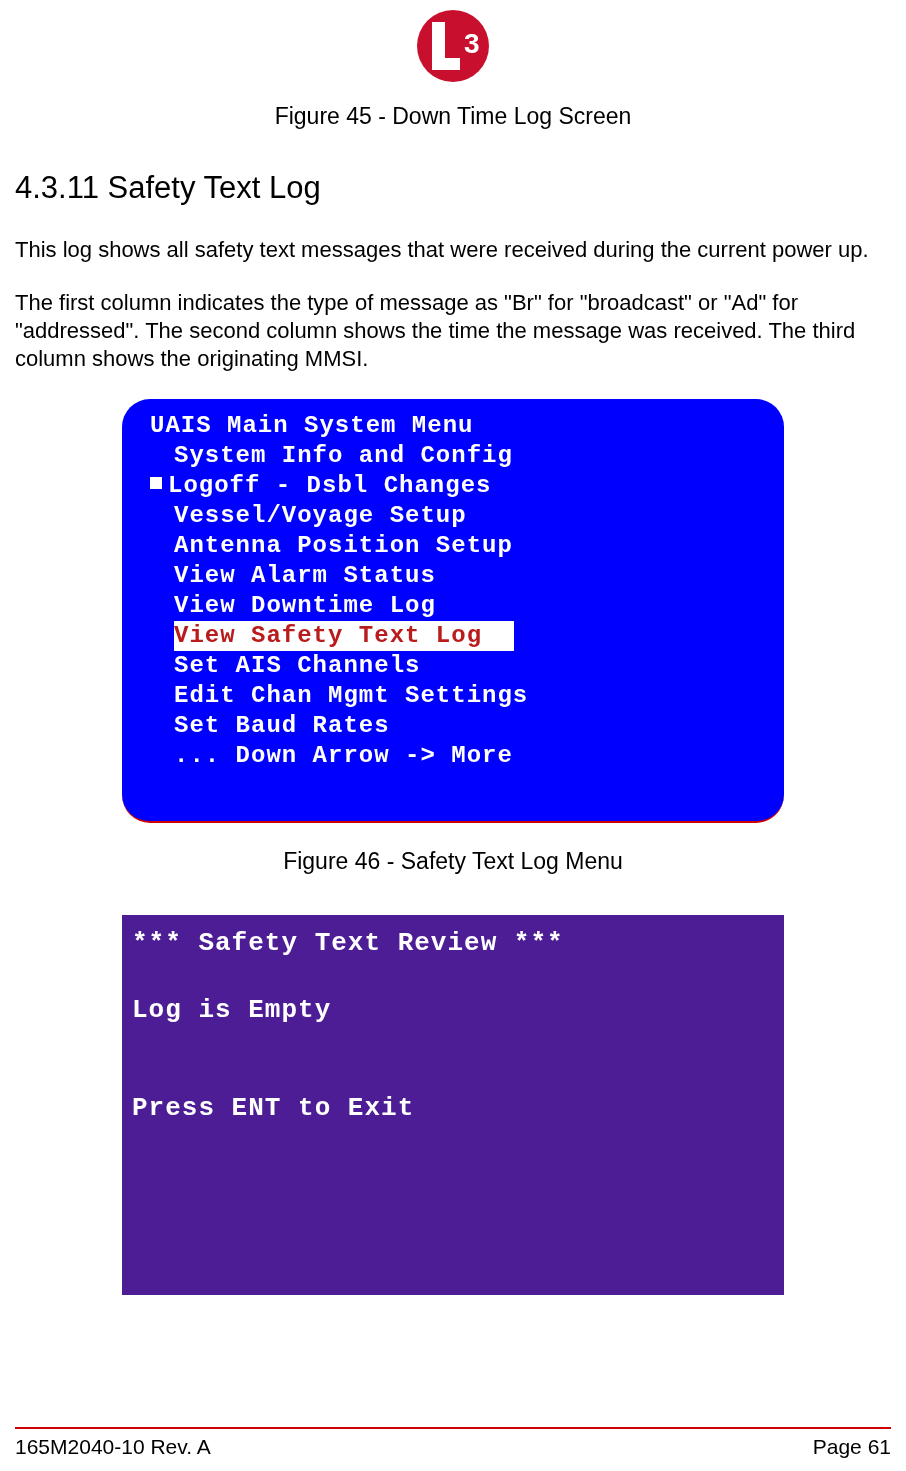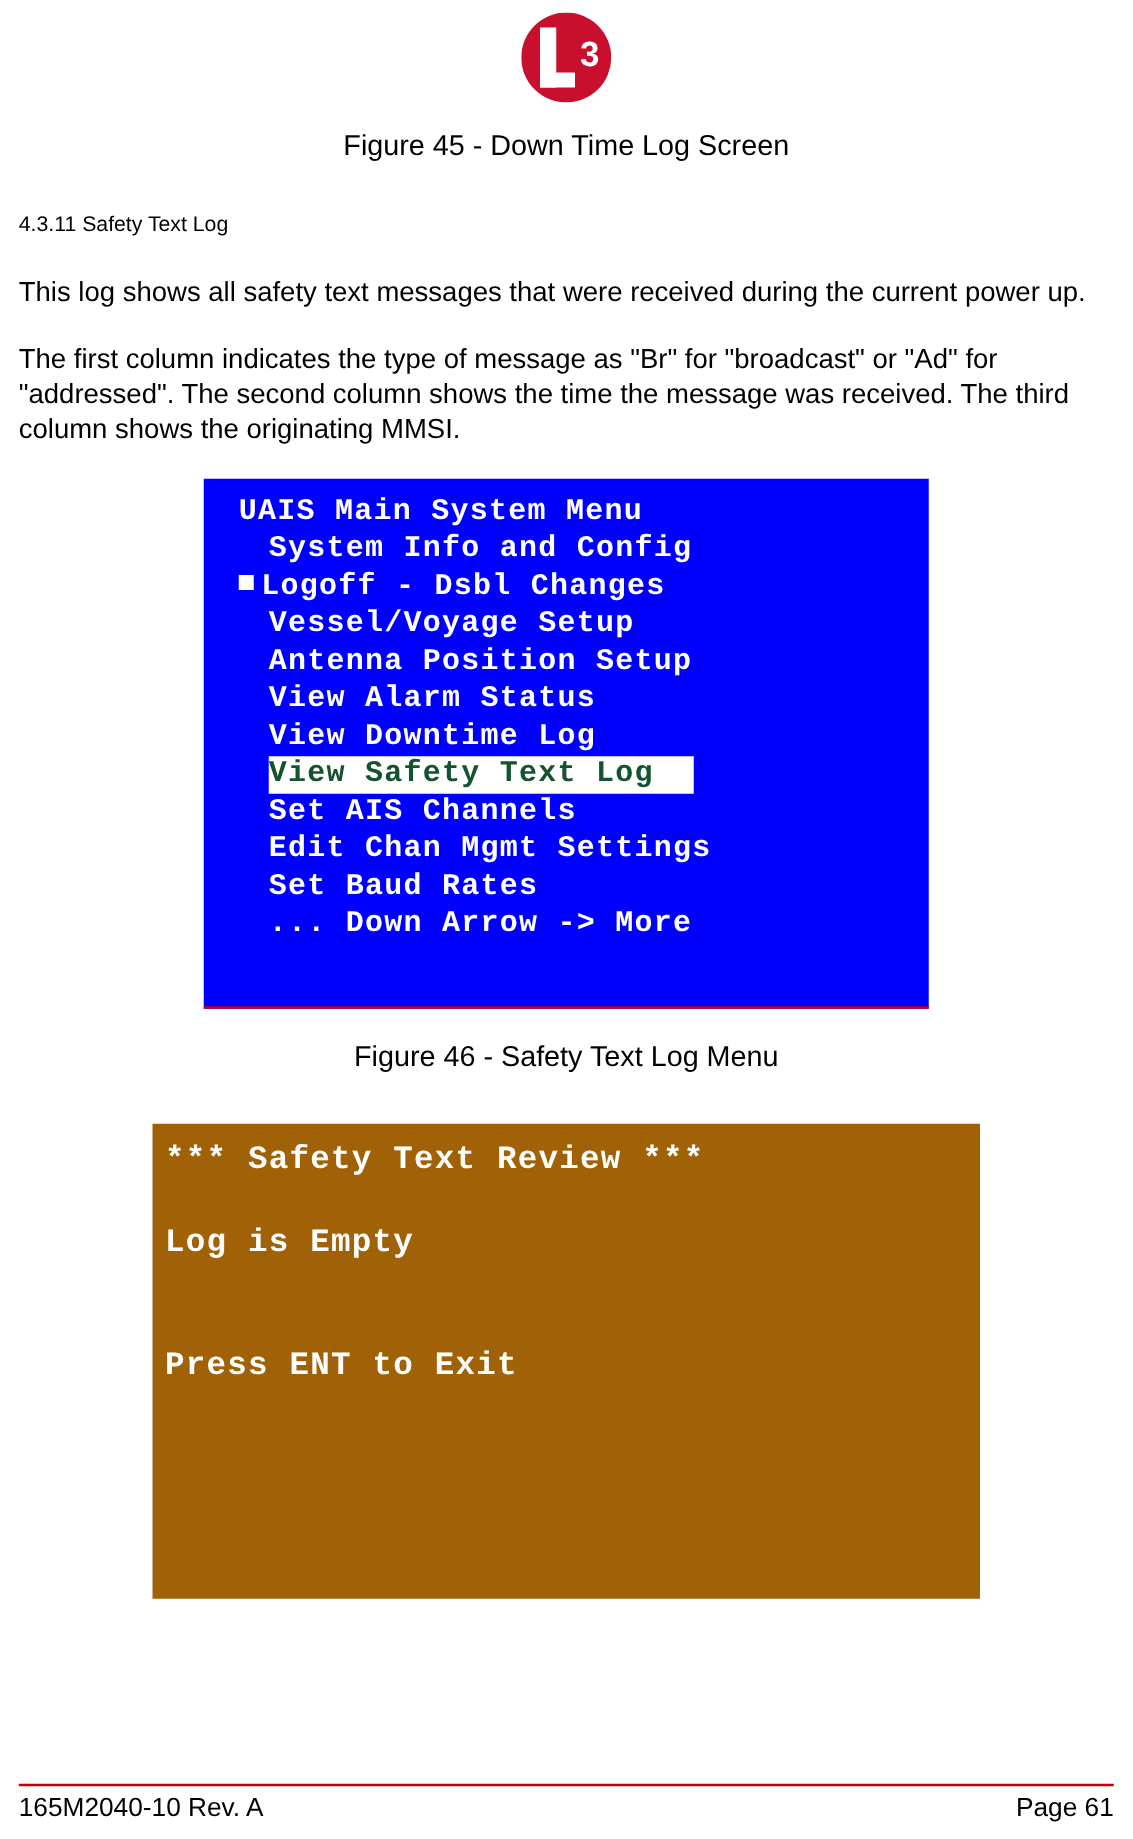--- a/index.html
+++ b/index.html
@@ -22,69 +22,70 @@
       width: 72px;
       height: 72px;
       position: relative;
     }
     .figure-caption {
       text-align: center;
       font-size: 23px;
       margin-bottom: 40px;
     }
     .section-heading {
-      font-size: 17px;
+      font-size: 31px;
       margin-bottom: 30px;
       margin-top: 16px;
     }
     .body-text {
       font-size: 22px;
       line-height: 1.28;
       margin-bottom: 25px;
     }
     .screen {
       background: #0000ff;
-      width: 580px;
+      width: 662px;
       margin: 10px auto 25px auto;
       padding: 12px 10px 50px 10px;
       font-family: "Courier New", monospace;
       font-size: 24px;
       font-weight: bold;
       color: #fff;
       line-height: 1.25;
       letter-spacing: 1px;
       border-bottom: 2px solid #c00;
+      border-radius: 28px;
     }
     .screen .menu-line {
       white-space: pre;
     }
     .screen .bullet {
       display: inline-block;
       width: 12px;
       height: 12px;
       background: #fff;
       vertical-align: middle;
       margin-right: 6px;
       position: relative;
       top: -2px;
     }
     .screen .highlighted {
       background: #fff;
-      color: #14532d;
+      color: #b91c1c;
       display: inline-block;
       padding: 0 32px 0 0;
     }
     .screen .indent {
       padding-left: 42px;
     }
     .screen .indent-first {
       padding-left: 18px;
     }
     .screen2 {
-      background: #a16207;
+      background: #4c1d95;
       width: 662px;
       height: 380px;
       margin: 30px auto 0 auto;
       padding: 12px 10px 10px 10px;
       font-family: "Courier New", monospace;
       font-size: 26px;
       font-weight: bold;
       color: #fff;
       line-height: 1.3;
       letter-spacing: 1px;

